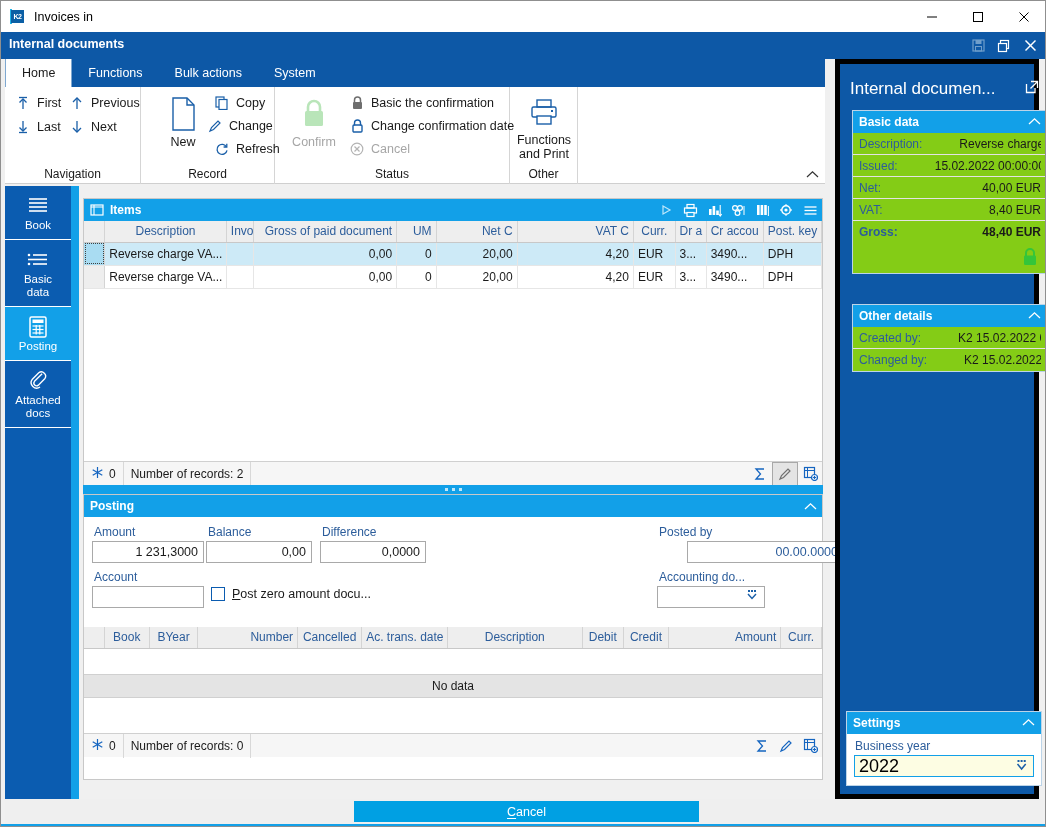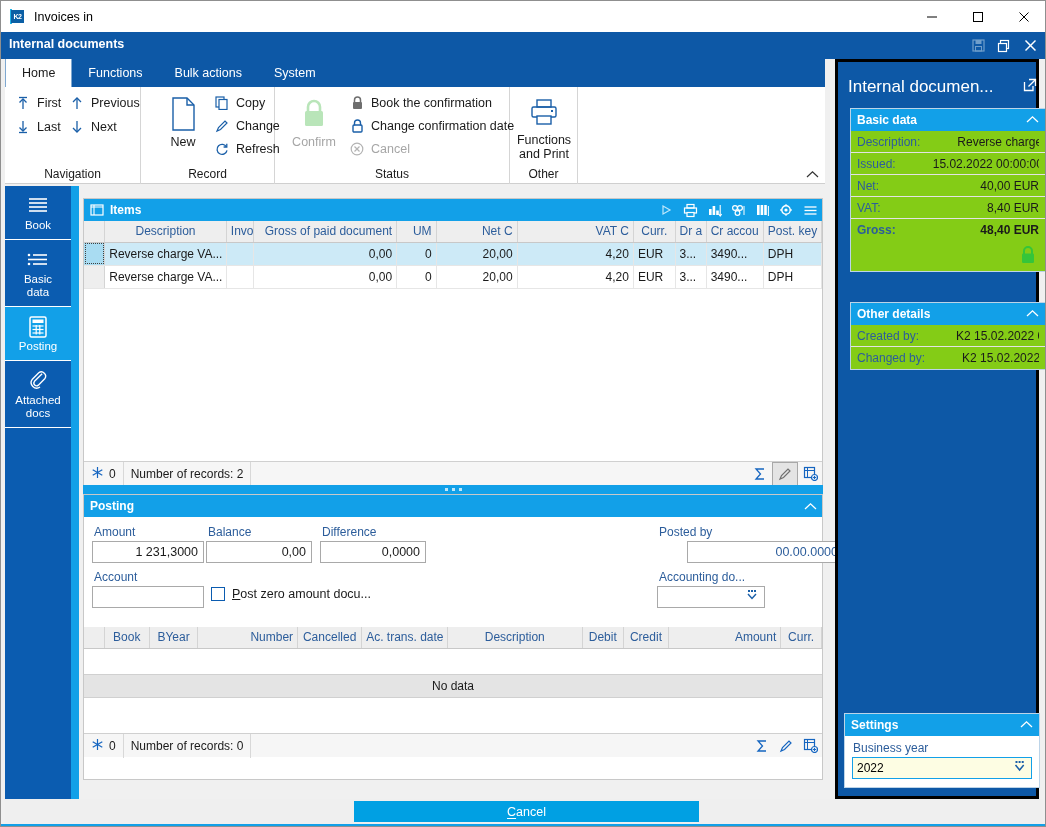--- a/index.html
+++ b/index.html
@@ -211,21 +211,21 @@
   }
   .nodata-row {
     height: 22px; background: #e4e4e4; border-top: 1px solid #d0d0d0; border-bottom: 1px solid #d0d0d0;
     display: flex; align-items: center; justify-content: center; font-size: 12px; color: #1a1a1a;
   }
 
   
   .rightpane {
     position: absolute; left: 834px; top: 58px; width: 204px; height: 740px;
     background: #0d58a6; box-sizing: border-box;
-    border: 3px solid #000000;
+    border: 5px solid #000000;
   }
   .rp-title {
     position: absolute; left: 10px; top: 10px; width: 190px; height: 30px;
     color: #ffffff; font-size: 17px; display: flex; align-items: center;
   }
   .rp-title .txt { flex: 1; overflow: hidden; white-space: nowrap; }
   .rp-card { margin: 0 6px; background: #84cc16; border: 1px solid #bcd4e8; box-sizing: border-box; }
   .rp-card-hdr {
     height: 22px; background: #12a0e8; color: #ffffff; font-size: 12px; font-weight: bold;
     display: flex; align-items: center; padding: 0 6px; box-sizing: border-box;
@@ -244,21 +244,21 @@
   .rp-lock { height: 30px; display: flex; align-items: center; justify-content: flex-end; padding-right: 8px; }
   .rp-row.other .rp-v { text-align: right; }
 
   .settings-card {
     position: absolute; left: 6px; bottom: 8px; width: 196px;
     background: #ffffff; border: 1px solid #bcd4e8; box-sizing: border-box;
   }
   .biz-input {
     margin: 2px 7px 8px 7px; height: 22px; background: #fdfde3;
     border: 1px solid #12a0e8; box-sizing: border-box;
-    display: flex; align-items: center; padding: 0 4px; font-size: 12px;
+    display: flex; align-items: center; padding: 0 4px; font-size: 18px;
   }
   .biz-input .v { flex: 1; }
 
   
   .bottombar {
     position: absolute; left: 4px; top: 798px; width: 1038px; height: 25px;
     background: #efefef; box-sizing: border-box;
   }
   .cancel-btn {
     position: absolute; left: 349px; top: 2px; width: 345px; height: 21px;
@@ -392,21 +392,21 @@
         </div>
         <div class="ritem" style="left:73px; top:8px;">
           <span class="ico">
             <svg width="14" height="14" viewBox="0 0 14 14">
                 <rect x="1" y="1" width="8" height="10" fill="#fff" stroke="#1a5fa8" stroke-width="1.2"></rect>
                 <rect x="4" y="3.5" width="8" height="10" fill="#fff" stroke="#1a5fa8" stroke-width="1.2"></rect>
               </svg>
           </span>
           <span>Copy</span>
         </div>
-        <div class="ritem" style="left:73px; top:31px;">
+        <div class="ritem" style="left:66px; top:31px;">
           <span class="ico">
             <svg width="14" height="14" viewBox="0 0 14 14">
                 <path d="M2 12 L3.5 8.5 L10 2 L12 4 L5.5 10.5 Z" fill="none" stroke="#1a5fa8" stroke-width="1.2"></path>
               </svg>
           </span>
           <span>Change</span>
         </div>
         <div class="ritem" style="left:73px; top:54px;">
           <span class="ico">
             <svg width="14" height="14" viewBox="0 0 14 14">
@@ -429,21 +429,21 @@
           </span>
           <span>Confirm</span>
         </div>
         <div class="ritem" style="left:74px; top:8px;">
           <span class="ico">
             <svg width="13" height="14" viewBox="0 0 13 14">
                 <path d="M3.5 6.5 L3.5 4 A3 3 0 0 1 9.5 4 L9.5 6.5" fill="none" stroke="#6e6e6e" stroke-width="1.5"></path>
                 <rect x="2" y="6" width="9" height="7" rx="1" fill="#6e6e6e"></rect>
               </svg>
           </span>
-          <span>Book the confirmation</span>
+          <span>Basic the confirmation</span>
         </div>
         <div class="ritem" style="left:74px; top:31px;">
           <span class="ico">
             <svg width="13" height="14" viewBox="0 0 13 14">
                 <path d="M3.5 6.5 L3.5 4 A3 3 0 0 1 9.5 4 L9.5 6.5" fill="none" stroke="#1a5fa8" stroke-width="1.4"></path>
                 <rect x="2" y="6" width="9" height="7" rx="1" fill="none" stroke="#1a5fa8" stroke-width="1.4"></rect>
               </svg>
           </span>
           <span>Change confirmation date</span>
         </div>

